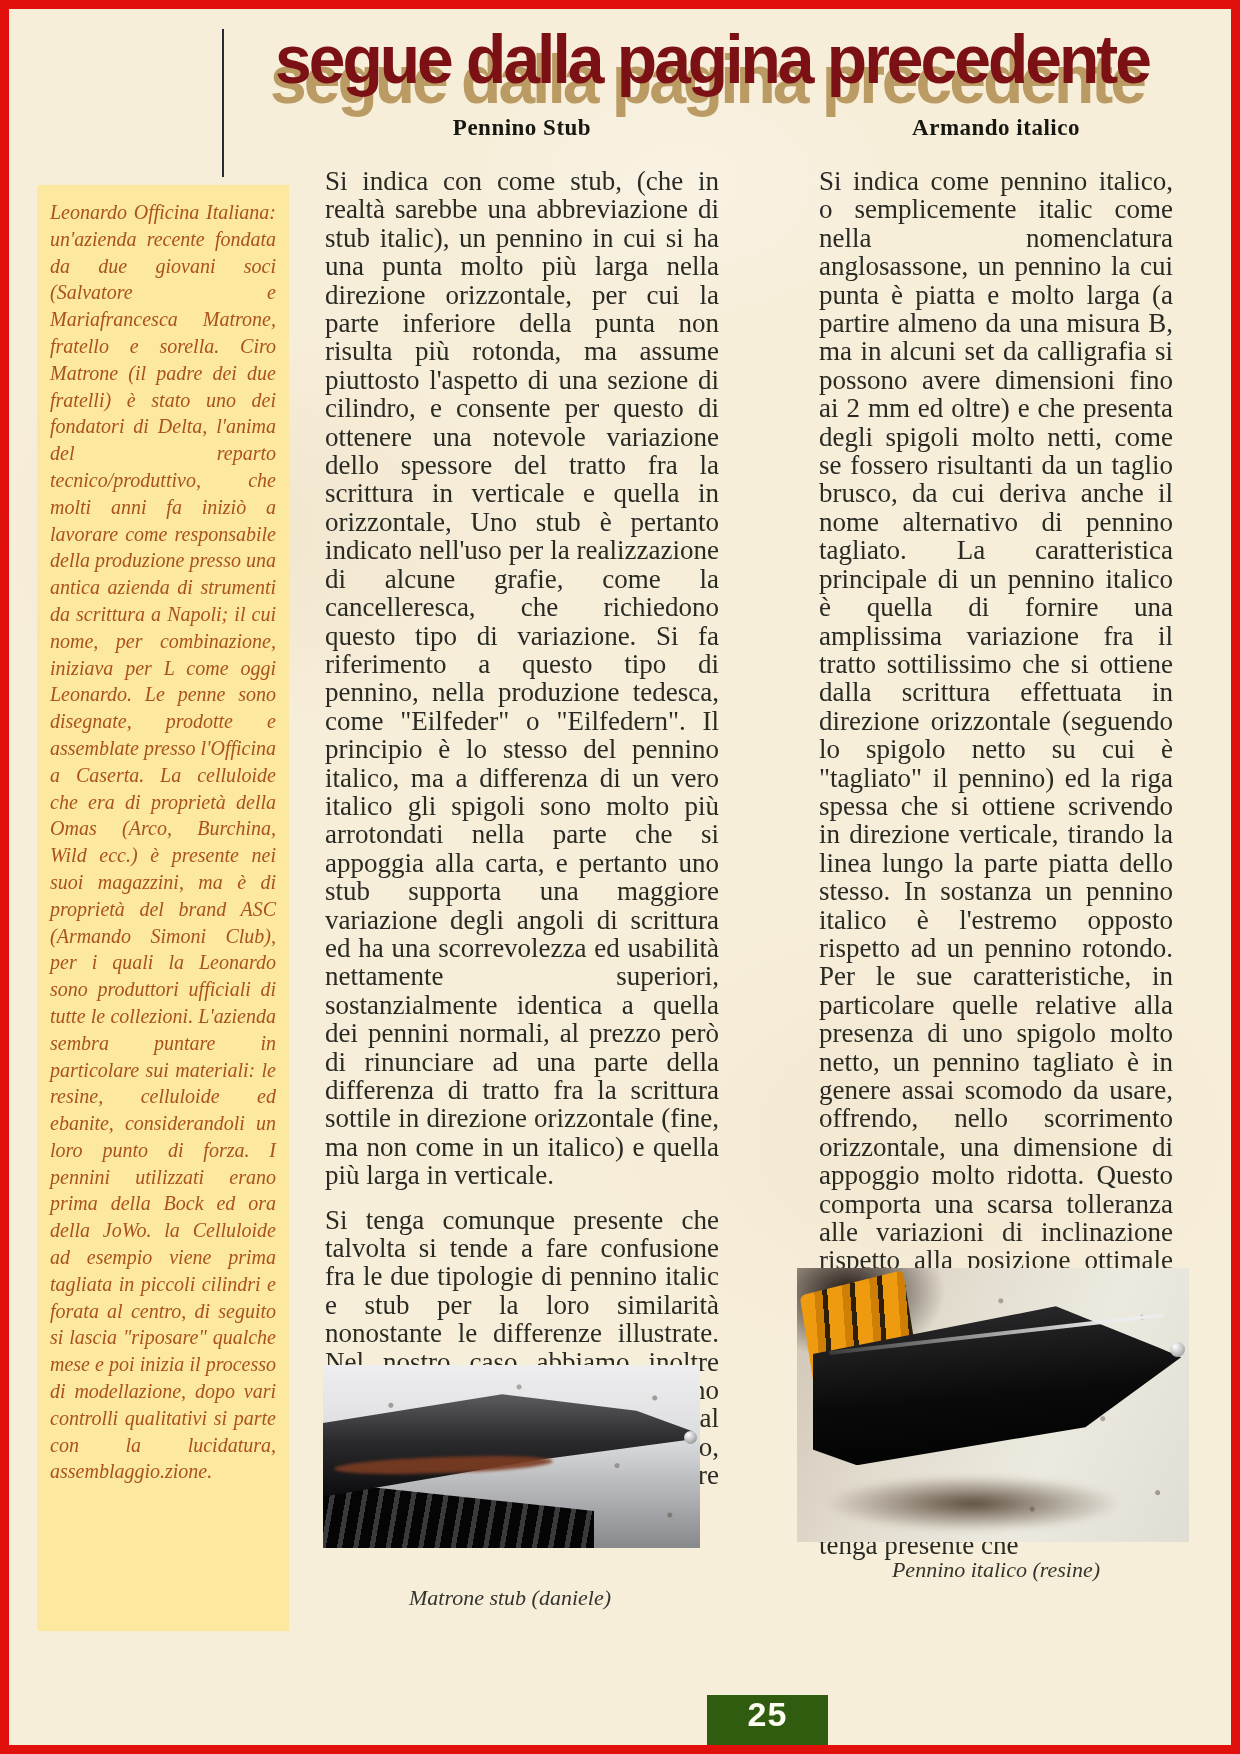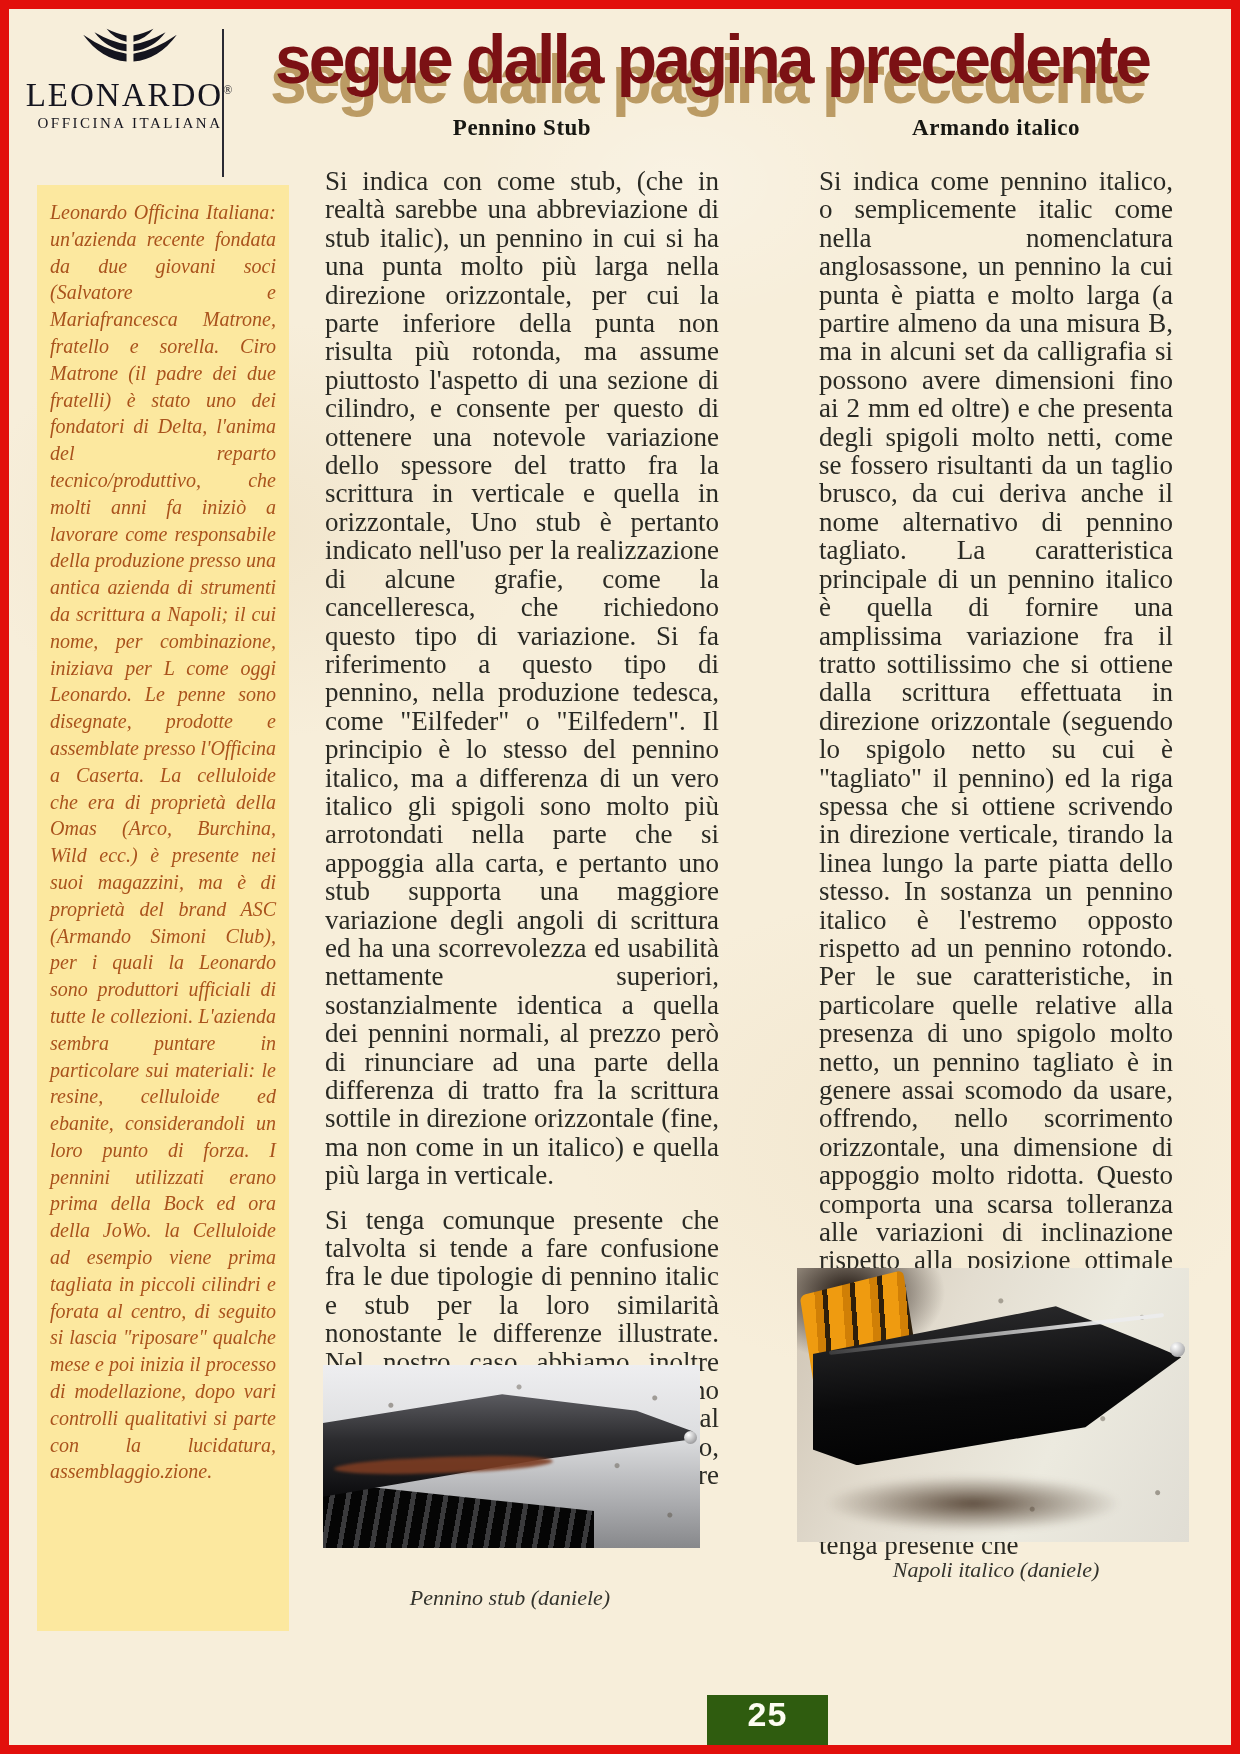--- a/index.html
+++ b/index.html
@@ -101,36 +101,20 @@
     background:#2f5c0f;text-align:center;}
   .pagenum span{display:inline-block;
     font-family:"Liberation Sans",sans-serif;font-weight:bold;
     font-size:34px;color:#fdfdf2;letter-spacing:1px;}
 </style>
 </head>
 <body>
 
 <div class="page">
 
-  <div class="logo">
-    <svg width="104" height="46" viewBox="0 0 120 52" aria-hidden="true">
-      <g fill="#15151f">
-        <path d="M56 44 Q26 41 6 13 Q32 31 56 35 Z"></path>
-        <path d="M56 32 Q33 29 19 10 Q38 21 56 24 Z"></path>
-        <path d="M56 21 Q41 17 33 6 Q45 12 56 14 Z"></path>
-        <g transform="translate(120,0) scale(-1,1)">
-          <path d="M56 44 Q26 41 6 13 Q32 31 56 35 Z"></path>
-          <path d="M56 32 Q33 29 19 10 Q38 21 56 24 Z"></path>
-          <path d="M56 21 Q41 17 33 6 Q45 12 56 14 Z"></path>
-        </g>
-      </g>
-    </svg>
-    <div class="brand"><span>LEONARDO</span><sup>®</sup></div>
-    <div class="brand-sub">OFFICINA ITALIANA</div>
-  </div>
 
   <div class="divider"></div>
 
   <h1 class="title">segue dalla pagina precedente</h1>
 
   <aside class="sidebar">
     <p>Leonardo Officina Italiana: un'azienda recente fondata da due giovani soci (Salvatore e Mariafrancesca Matrone, fratello e sorella. Ciro Matrone (il padre dei due fratelli) è stato uno dei fondatori di Delta, l'anima del reparto tecnico/produttivo, che molti anni fa iniziò a lavorare come responsabile della produzione presso una antica azienda di strumenti da scrittura a Napoli; il cui nome, per combinazione, iniziava per L come oggi Leonardo. Le penne sono disegnate, prodotte e assemblate presso l'Officina a Caserta. La celluloide che era di proprietà della Omas (Arco, Burchina, Wild ecc.) è presente nei suoi magazzini, ma è di proprietà del brand ASC (Armando Simoni Club), per i quali la Leonardo sono produttori ufficiali di tutte le collezioni. L'azienda sembra puntare in particolare sui materiali: le resine, celluloide ed ebanite, considerandoli un loro punto di forza. I pennini utilizzati erano prima della Bock ed ora della JoWo. la Celluloide ad esempio viene prima tagliata in piccoli cilindri e forata al centro, di seguito si lascia "riposare" qualche mese e poi inizia il processo di modellazione, dopo vari controlli qualitativi si parte con la lucidatura, assemblaggio.zione.</p>
   </aside>
 
   <section class="col col-1">
@@ -144,30 +128,30 @@
     <p>Si indica come pennino italico, o semplicemente italic come nella nomenclatura anglosassone, un pennino la cui punta è piatta e molto larga (a partire almeno da una misura B, ma in alcuni set da calligrafia si possono avere dimensioni fino ai 2 mm ed oltre) e che presenta degli spigoli molto netti, come se fossero risultanti da un taglio brusco, da cui deriva anche il nome alternativo di pennino tagliato. La caratteristica principale di un pennino italico è quella di fornire una amplissima variazione fra il tratto sottilissimo che si ottiene dalla scrittura effettuata in direzione orizzontale (seguendo lo spigolo netto su cui è "tagliato" il pennino) ed la riga spessa che si ottiene scrivendo in direzione verticale, tirando la linea lungo la parte piatta dello stesso. In sostanza un pennino italico è l'estremo opposto rispetto ad un pennino rotondo. Per le sue caratteristiche, in particolare quelle relative alla presenza di uno spigolo molto netto, un pennino tagliato è in genere assai scomodo da usare, offrendo, nello scorrimento orizzontale, una dimensione di appoggio molto ridotta. Questo comporta una scarsa tolleranza alle variazioni di inclinazione rispetto alla posizione ottimale ed una relativa facilità di impuntamento nelle rotazioni. Il vantaggio principale di un italico resta la notevolissima ampiezza di variazione del tratto che consente di esprimere, cosa che lo rende particolarmente adatto all'uso nella scrittura italica, da cui prende il nome. Si tenga presente che</p>
   </section>
 
   <figure class="photo photo-stub" style="margin:0;">
     <div class="paper-dots"></div>
     <div class="stub-fins"></div>
     <div class="stub-nib"></div>
     <div class="stub-rust"></div>
     <div class="stub-tip"></div>
   </figure>
-  <p class="caption caption-stub">Pennino stub (daniele)</p>
+  <p class="caption caption-stub">Matrone stub (daniele)</p>
 
   <figure class="photo photo-italic" style="margin:0;">
     <div class="paper-dots"></div>
     <div class="italic-dark"></div>
     <div class="italic-stripes"></div>
     <div class="italic-shadow"></div>
     <div class="italic-nib"></div>
     <div class="italic-edge"></div>
     <div class="italic-tip"></div>
   </figure>
-  <p class="caption caption-italic">Napoli italico (daniele)</p>
+  <p class="caption caption-italic">Pennino italico (resine)</p>
 
   <div class="pagenum">
     <span>25</span>
   </div>
 
 </div>
 
 </body></html>

